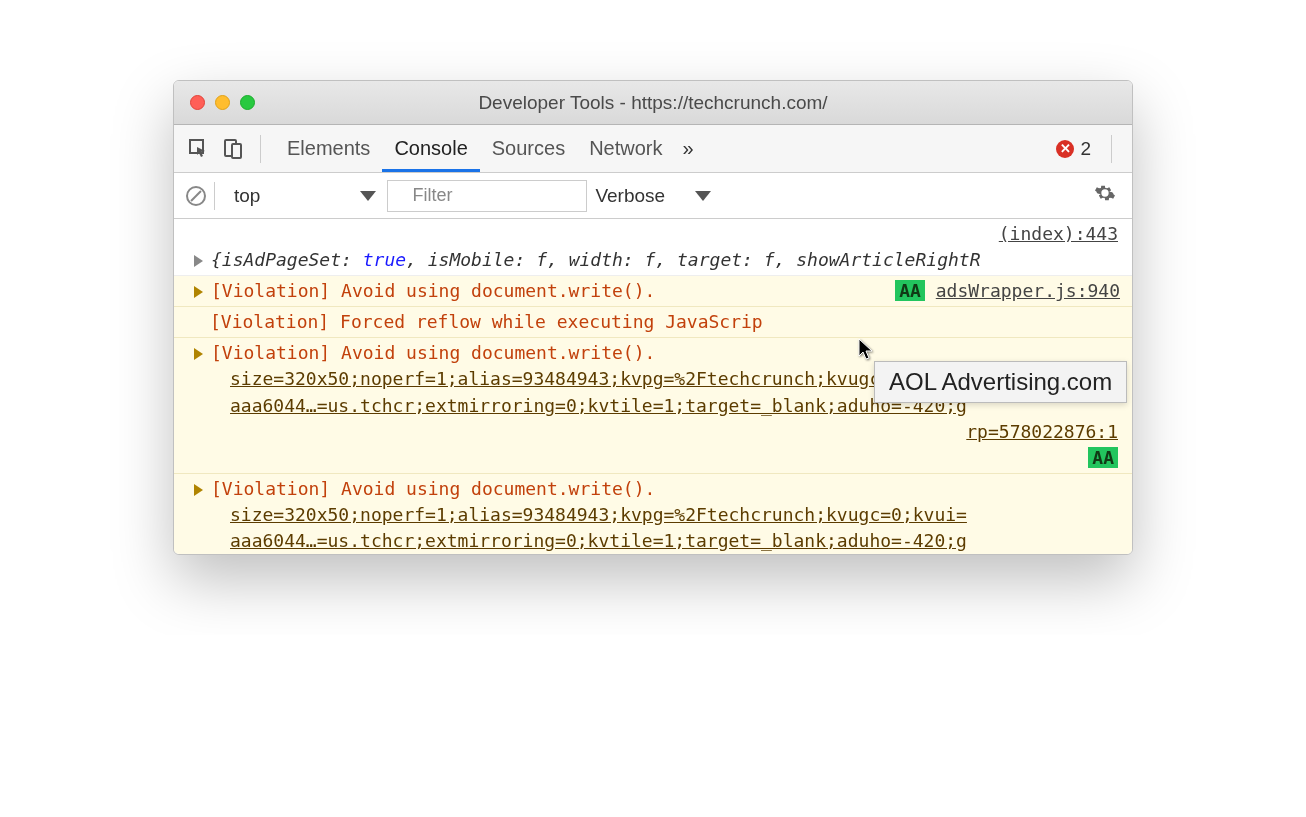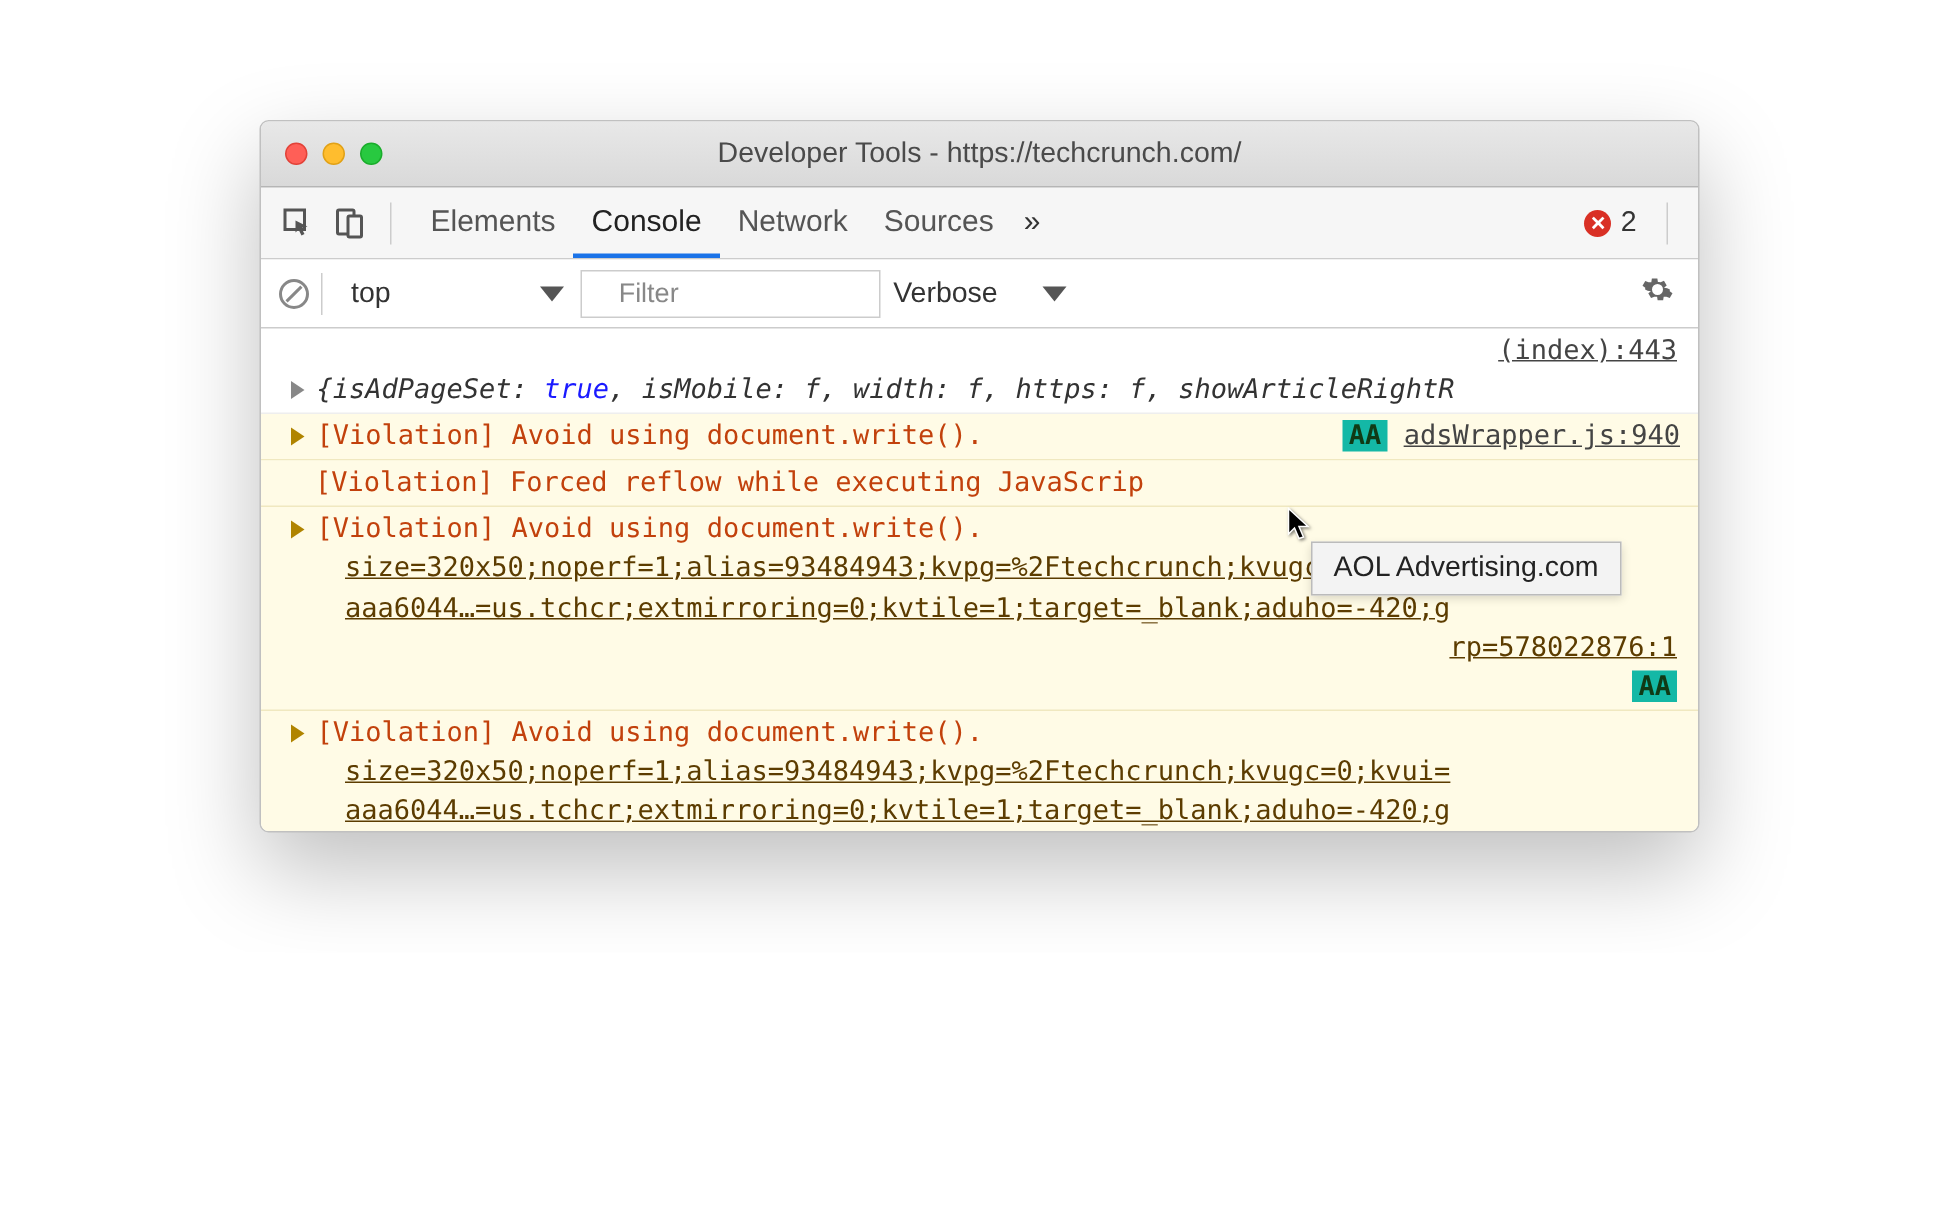--- a/index.html
+++ b/index.html
@@ -66,30 +66,30 @@
   .console-body { font-family: Menlo, Consolas, monospace; font-size:18px; line-height:1.45; overflow:hidden; height:335px; }
   .row { padding: 2px 14px 2px 20px; border-bottom:1px solid #eee; position:relative; }
   .row.warn { background:#fffbe6; border-bottom:1px solid #f0e8c0; }
   .src-link { color:#444; text-decoration:underline; }
   .src-right { position:absolute; right:12px; top:2px; }
   .disclosure { display:inline-block; width:0; height:0; border-top:6px solid transparent; border-bottom:6px solid transparent; border-left:9px solid #888; margin-right:8px; vertical-align:middle; }
   .obj { font-style:italic; color:#333; }
   .obj .true { color:#1a1aff; }
   .obj .f { font-style:italic; }
   .warn-text { color:#c2410c; }
-  .badge-aa { background:#14b8a6; color:#103a15; padding:0 4px; font-weight:bold; font-family:Menlo,monospace; }
+  .badge-aa { background:#22c55e; color:#103a15; padding:0 4px; font-weight:bold; font-family:Menlo,monospace; }
   .params-link { text-decoration:underline; color:#5c3c00; word-break:break-all; }
   .right-align { text-align:right; }
   .tooltip {
     position:absolute;
     top:280px; left:700px;
     background:#f3f3f3;
     border:1px solid #bbb;
     padding:6px 14px;
-    font-size:19px;
+    font-size:24px;
     color:#222;
     font-family:-apple-system, sans-serif;
     box-shadow:0 2px 6px rgba(0,0,0,0.15);
     white-space:nowrap;
   }
   .cursor {
     position:absolute;
     top:257px; left:684px;
     width:18px; height:24px;
     pointer-events:none;
@@ -121,22 +121,22 @@
     </div>
     <div class="icon-btn" style="margin-left:8px;">
       <svg width="22" height="22" viewBox="0 0 22 22">
           <rect x="3" y="2" width="11" height="16" fill="none" stroke="#555" stroke-width="2" rx="1"></rect>
           <rect x="10" y="6" width="9" height="14" fill="#f6f6f6" stroke="#555" stroke-width="2" rx="1"></rect>
         </svg>
     </div>
     <div class="vsep"></div>
     <div class="tab">Elements</div>
     <div class="tab active">Console</div>
+    <div class="tab">Sources</div>
     <div class="tab">Network</div>
-    <div class="tab">Sources</div>
     <div class="more">»</div>
     <div class="spacer"></div>
     <div class="err-ind">
       <div class="err-circle">✕</div>
       <span>2</span>
     </div>
     <div class="vsep" style="margin:0 8px 0 14px;"></div>
   </div>
 
   <div class="toolbar">
@@ -156,21 +156,21 @@
       <svg width="22" height="22" viewBox="0 0 24 24">
           <path fill="#666" d="M12 8a4 4 0 1 0 0 8 4 4 0 0 0 0-8zm9 4a7 7 0 0 1-.1 1.2l2 1.6-2 3.4-2.4-1a7 7 0 0 1-2 .1l-.4 2.6h-4l-.4-2.6a7 7 0 0 1-2-.1l-2.4 1-2-3.4 2-1.6A7 7 0 0 1 3 12a7 7 0 0 1 .1-1.2l-2-1.6 2-3.4 2.4 1a7 7 0 0 1 2-.1L7.9 4h4l.4 2.6a7 7 0 0 1 2 .1l2.4-1 2 3.4-2 1.6A7 7 0 0 1 21 12z"></path>
         </svg>
     </div>
   </div>
 
   <div class="console-body">
 
     <div class="row">
       <div class="right-align"><a class="src-link">(index):443</a></div>
-      <span class="disclosure"></span><span class="obj"><span>{isAdPageSet: </span><span class="true">true</span><span>, isMobile: </span><span class="f">f</span><span>, width: </span><span class="f">f</span><span>, https: </span><span class="f">f</span><span>, showArticleRightR</span></span>
+      <span class="disclosure"></span><span class="obj"><span>{isAdPageSet: </span><span class="true">true</span><span>, isMobile: </span><span class="f">f</span><span>, width: </span><span class="f">f</span><span>, target: </span><span class="f">f</span><span>, showArticleRightR</span></span>
     </div>
 
     <div class="row warn">
       <span class="disclosure" style="border-left-color:#b08400;"></span><span class="warn-text">[Violation] Avoid using document.write().</span>
       <span class="src-right"><span class="badge-aa">AA</span> <a class="src-link">adsWrapper.js:940</a></span>
     </div>
 
     <div class="row warn" style="padding-left:36px;">
       <span class="warn-text">[Violation] Forced reflow while executing JavaScrip</span>
     </div>

